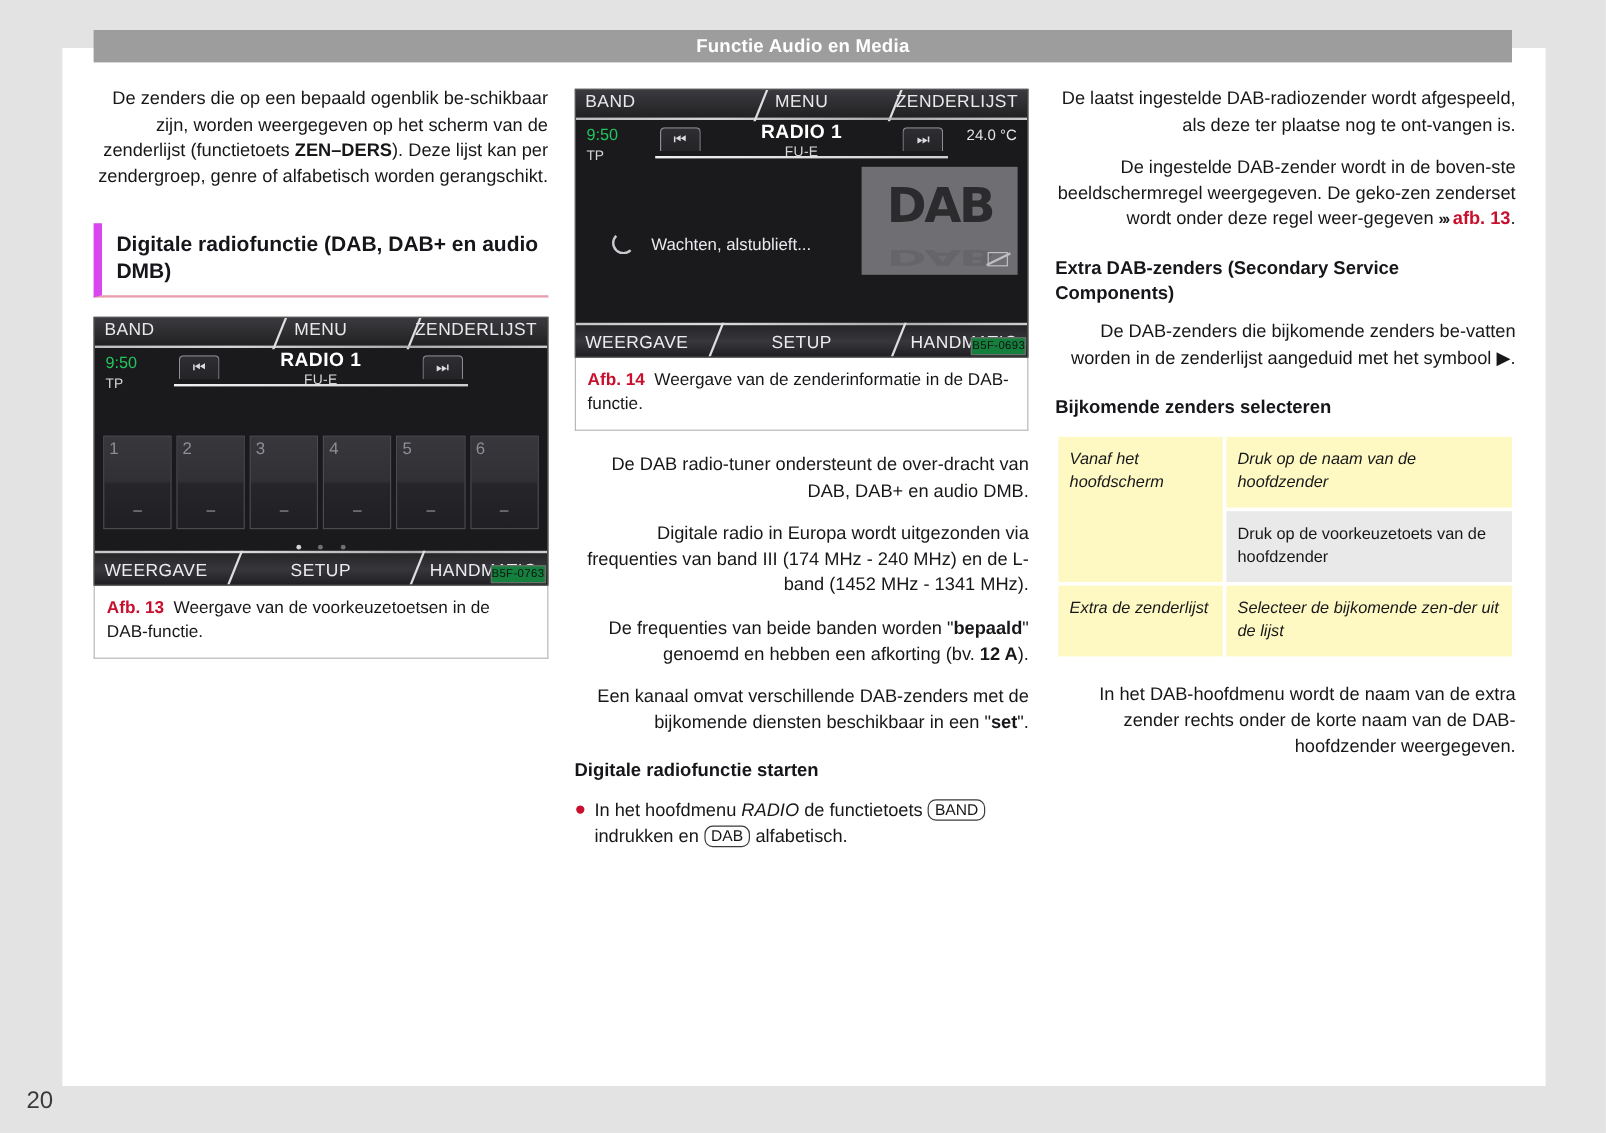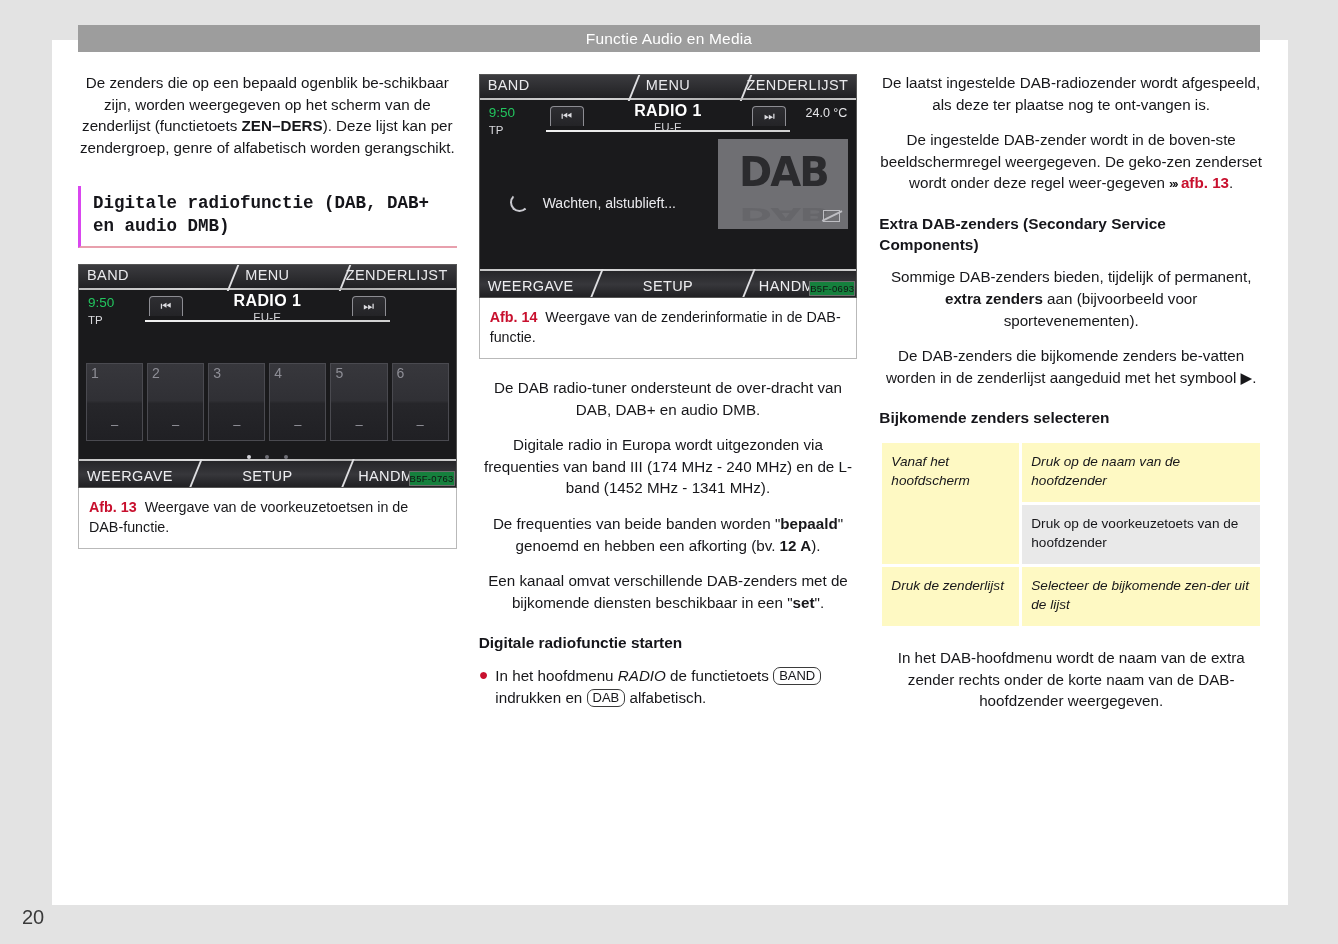--- a/index.html
+++ b/index.html
@@ -17,46 +17,45 @@
     background: #ffffff;
   }
 
   .header-bar {
     position: absolute; left: 78px; top: 25px;
     width: 1182px; height: 27px;
     background: #9d9d9d;
     display: flex; align-items: center; justify-content: center;
   }
   .header-bar .title {
-    color: #ffffff; font-weight: normal; font-size: 15.5px;
+    color: #ffffff; font-weight: bold; font-size: 15.5px;
     letter-spacing: .2px;
   }
 
   .columns {
     position: absolute; left: 78px; top: 72px;
     width: 1185px; height: 790px;
     display: flex; gap: 22px;
   }
   .col { width: 380px; }
   .col.col3 { width: 385px; }
 
   p.body {
     font-size: 15.2px; line-height: 1.42; color: #17171a;
-    margin-bottom: 14px; text-align: center;
+    margin-bottom: 14px; text-align: right;
   }
   b, strong { font-weight: bold; }
   i, em { font-style: italic; }
 
   
   .section-head {
-    border-left: 3px solid #d946ef;
+    border-left: 7px solid #d946ef;
     border-bottom: 2px solid #e8a0ad;
     padding: 6px 0 7px 12px;
     margin: 28px 0 16px 0;
-    font-family: Liberation Mono, monospace;
   }
   .section-head h2 {
     font-size: 17.5px; font-weight: bold; color: #15151a;
     line-height: 1.32;
   }
 
   h3.sub {
     font-size: 15.4px; font-weight: bold; color: #15151a;
     margin: 20px 0 11px 0; line-height: 1.35;
   }
@@ -398,37 +397,36 @@
     </div>
 
     <div class="col col3">
 
       <p class="body">De laatst ingestelde DAB-radiozender wordt afgespeeld, als deze ter plaatse nog te ont-vangen is.</p>
 
       <p class="body"><span>De ingestelde DAB-zender wordt in de boven-ste beeldschermregel weergegeven. De geko-zen zenderset wordt onder deze regel weer-gegeven </span><b class="chev">»›</b>&nbsp;<span class="ref-link">afb. 13</span><span>.</span></p>
 
       <h3 class="sub">Extra DAB-zenders (Secondary Service Components)</h3>
 
-      <p class="body"><span>Sommige DAB-zenders bieden, tijdelijk of permanent, </span><b>extra zenders</b><span> aan (bijvoorbeeld voor sportevenementen).</span></p>
 
       <p class="body"><span>De DAB-zenders die bijkomende zenders be-vatten worden in de zenderlijst aangeduid met het symbool </span><span>▶</span><span>.</span></p>
 
       <h3 class="sub">Bijkomende zenders selecteren</h3>
 
       <table class="proc">
         <tbody>
             <tr>
           <td class="shade-a" rowspan="2">Vanaf het hoofdscherm</td>
           <td class="shade-a">Druk op de naam van de hoofdzender</td>
         </tr>
         <tr>
           <td class="shade-b">Druk op de voorkeuzetoets van de hoofdzender</td>
         </tr>
         <tr>
-          <td class="shade-a">Druk de zenderlijst</td>
+          <td class="shade-a">Extra de zenderlijst</td>
           <td class="shade-a">Selecteer de bijkomende zen-der uit de lijst</td>
         </tr>
       </tbody>
         </table>
 
       <p class="body">In het DAB-hoofdmenu wordt de naam van de extra zender rechts onder de korte naam van de DAB-hoofdzender weergegeven.</p>
     </div>
 
   </div>
 

